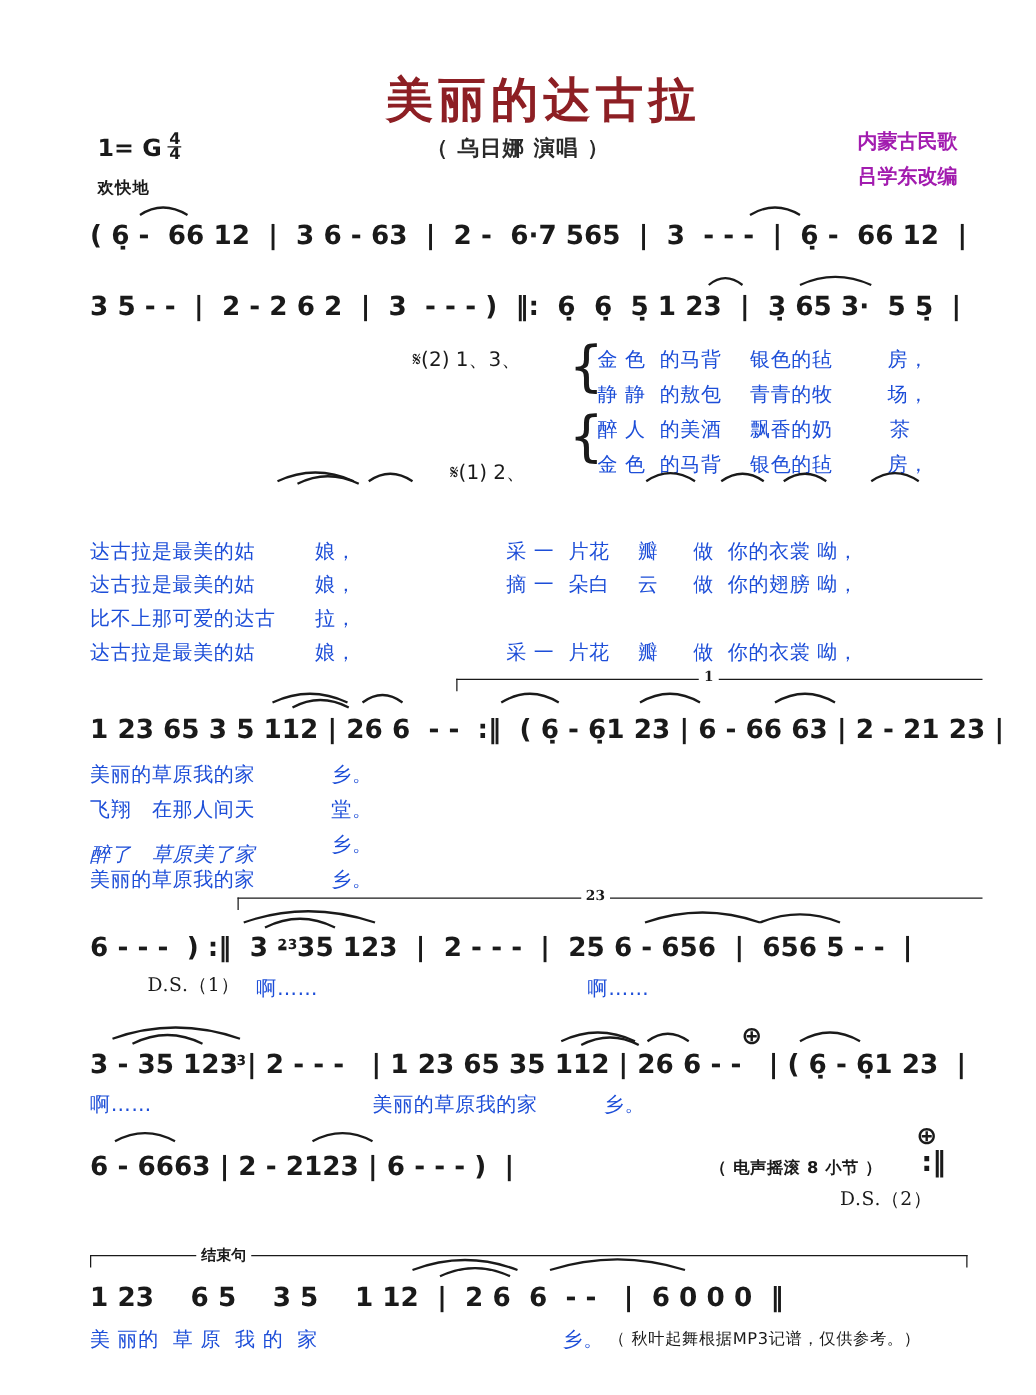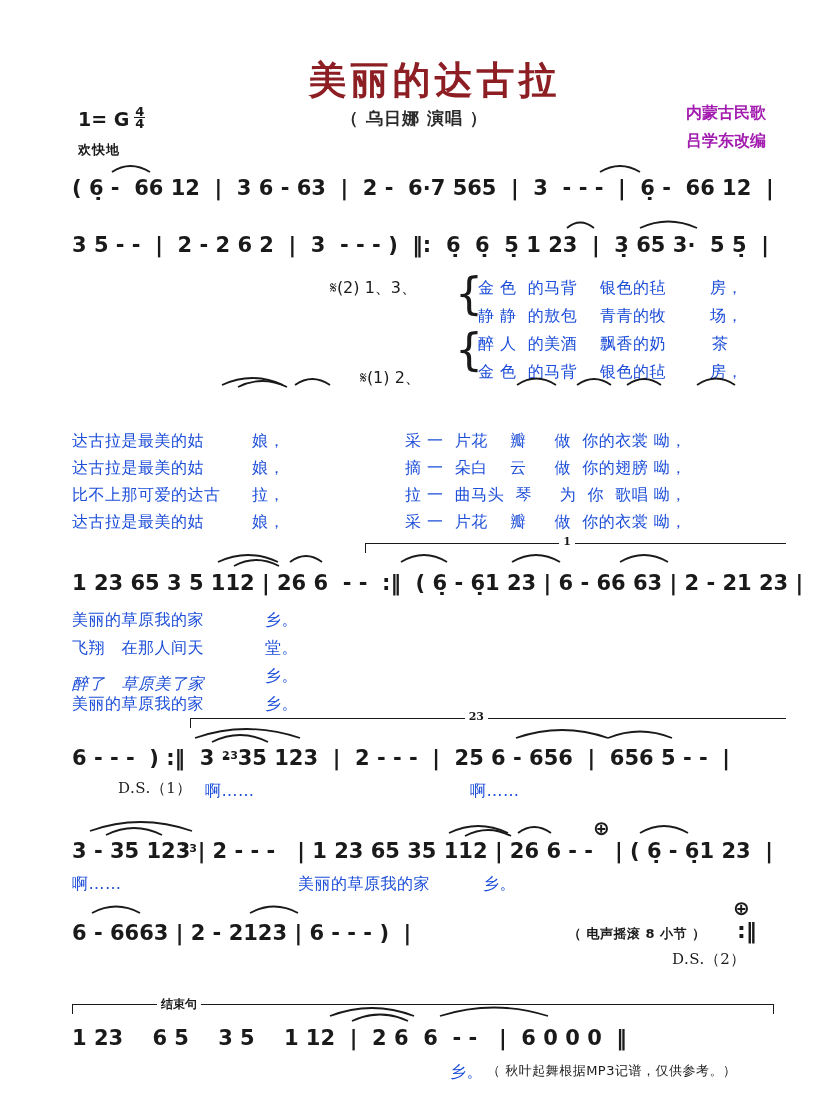--- a/index.html
+++ b/index.html
@@ -220,21 +220,20 @@
   <div class="lyric" style="top:429px; left:72px;">达古拉是最美的姑</div>
   <div class="lyric" style="top:429px; left:252px;">娘，</div>
   <div class="lyric" style="top:429px; left:405px;">采 一  片花    瓣     做  你的衣裳 呦，</div>
 
   <div class="lyric" style="top:456px; left:72px;">达古拉是最美的姑</div>
   <div class="lyric" style="top:456px; left:252px;">娘，</div>
   <div class="lyric" style="top:456px; left:405px;">摘 一  朵白    云     做  你的翅膀 呦，</div>
 
   <div class="lyric" style="top:483px; left:72px;">比不上那可爱的达古</div>
   <div class="lyric" style="top:483px; left:252px;">拉，</div>
-  <div class="lyric" style="top:483px; left:405px;">拉 一  曲马头  琴     为  你  歌唱 呦，</div>
 
   <div class="lyric" style="top:510px; left:72px;">达古拉是最美的姑</div>
   <div class="lyric" style="top:510px; left:252px;">娘，</div>
   <div class="lyric" style="top:510px; left:405px;">采 一  片花    瓣     做  你的衣裳 呦，</div>
 
   <div class="volta" style="top:543px; left:365px; width:420px;">
     <span class="vlabel">1</span>
   </div>
 
   <div class="notes" style="top:570px; left:72px;">1 23 65 3 5 112 | 26 6  - -  :‖  ( 6̣ - 6̣1 23 | 6 - 66 63 | 2 - 21 23 |</div>
@@ -275,20 +274,21 @@
   <div class="small-note" style="top:925px; left:568px; font-weight:bold;">（ 电声摇滚 8 小节 ）</div>
   <div style="position:absolute; top:918px; left:737px; font-size:22px; font-weight:bold;">:‖</div>
   <div class="dsmark" style="top:950px; left:672px;">D.S.（2）</div>
 
   <div class="volta closed" style="top:1004px; left:72px; width:700px;">
     <span class="vlabel wide">结束句</span>
   </div>
 
   <div class="notes" style="top:1025px; left:72px;">1 23    6 5    3 5    1 12  |  2 6  6  - -   |  6 0 0 0  ‖</div>
 
+  <div class="lyric" style="top:1060px; left:72px;">美 丽的  草 原  我 的  家</div>
   <div class="lyric" style="top:1060px; left:450px;">乡。</div>
   <div class="footnote" style="top:1062px; left:487px;">（ 秋叶起舞根据MP3记谱，仅供参考。）</div>
 
   <svg class="arcs" viewBox="0 0 829 1116">
     <g fill="none" stroke="#1a1a1a" stroke-width="1.8">
       <path d="M112,172 Q130,160 150,172"></path>
       <path d="M600,172 Q620,160 640,172"></path>
       <path d="M567,228 Q580,217 594,228"></path>
       <path d="M640,228 Q668,215 697,228"></path>
       <path d="M222,385 Q252,371 283,385"></path>

